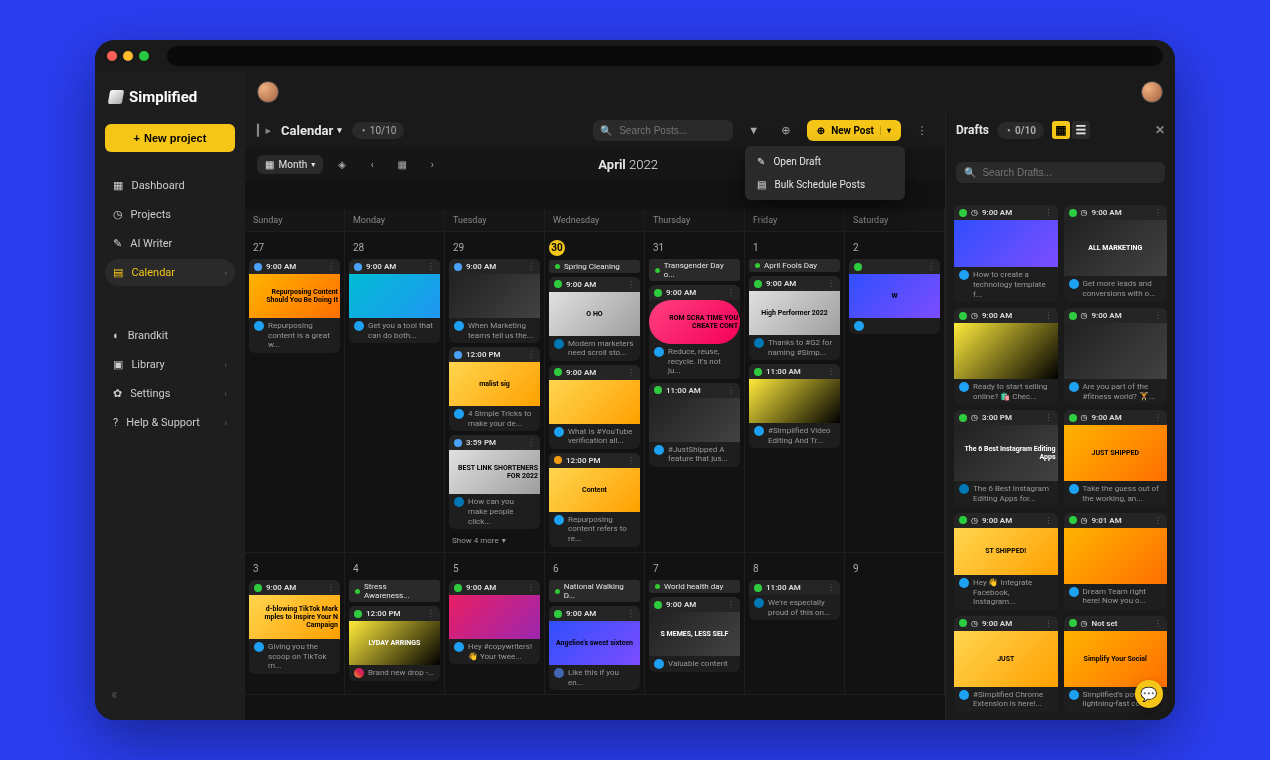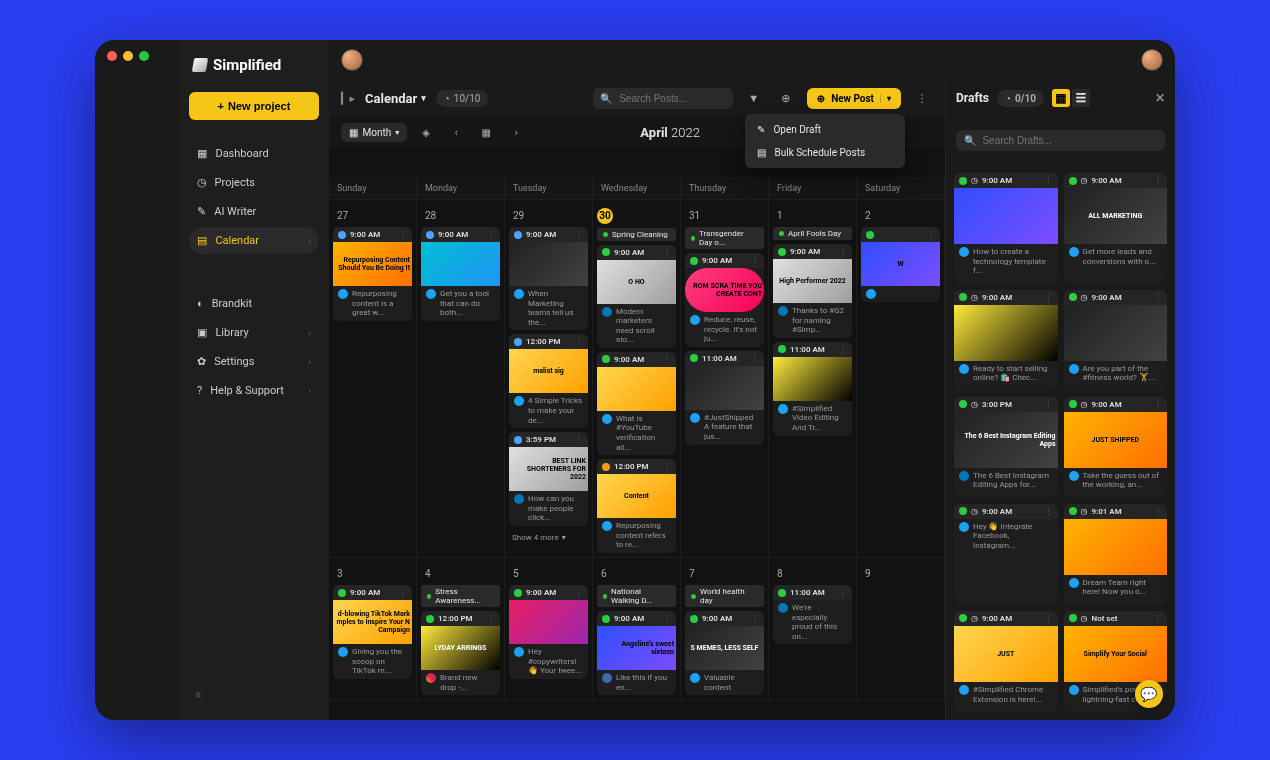--- a/index.html
+++ b/index.html
@@ -1,17 +1,17 @@
 <!DOCTYPE html>
 <html><head>
 <meta charset="utf-8">
 <style>
   * { box-sizing: border-box; margin: 0; padding: 0; }
   body { background: #2a3ef0; font-family: -apple-system, BlinkMacSystemFont, "Segoe UI", Roboto, sans-serif; color: #e5e5e5; display: flex; align-items: center; justify-content: center; height: 100vh; overflow: hidden; }
-  .window { width: 1080px; height: 680px; background: #1a1a1a; border-radius: 20px; overflow: hidden; display: flex; flex-direction: row; box-shadow: 0 20px 60px rgba(0,0,0,0.4); }
+  .window { width: 1080px; height: 680px; background: #1a1a1a; border-radius: 20px; overflow: hidden; display: flex; flex-direction: column; box-shadow: 0 20px 60px rgba(0,0,0,0.4); }
   .titlebar { height: 32px; background: #1a1a1a; display: flex; align-items: center; padding: 0 12px; gap: 6px; }
   .traffic { width: 10px; height: 10px; border-radius: 50%; }
   .tl-r { background: #ff5f56; } .tl-y { background: #ffbd2e; } .tl-g { background: #27c93f; }
   .urlbar { flex: 1; height: 20px; background: #0a0a0a; border-radius: 10px; margin-left: 12px; }
   .app { flex: 1; display: flex; min-height: 0; }
   
   .sidebar { width: 150px; background: #1e1e1e; padding: 12px 10px; display: flex; flex-direction: column; gap: 6px; }
   .logo { display: flex; align-items: center; gap: 6px; font-weight: 700; font-size: 15px; color: #fff; padding: 4px 4px 12px; }
   .logo-icon { width: 14px; height: 14px; background: linear-gradient(135deg,#fff,#aaa); transform: skewX(-10deg); border-radius: 2px; }
   .newproject { background: #f5c518; color: #000; border: 0; border-radius: 6px; padding: 8px 10px; font-weight: 700; font-size: 11px; cursor: pointer; display: flex; align-items: center; gap: 4px; justify-content: center; }
@@ -625,20 +625,21 @@
       <span>Take the guess out of the working, an...</span>
     </div>
               </div>
               <div class="dcard">
     <div class="card-head">
       <span class="st green"></span>
       <span style="font-size:8px;">◷</span>
       <span class="time">9:00 AM</span>
       <span class="more">⋮</span>
     </div>
+    <div class="card-img g6">ST SHIPPED!</div>
     <div class="card-foot">
       <span class="soc tw"></span>
       <span>Hey 👋 Integrate Facebook, Instagram...</span>
     </div>
               </div>
               <div class="dcard">
     <div class="card-head">
       <span class="st green"></span>
       <span style="font-size:8px;">◷</span>
       <span class="time">9:01 AM</span>

